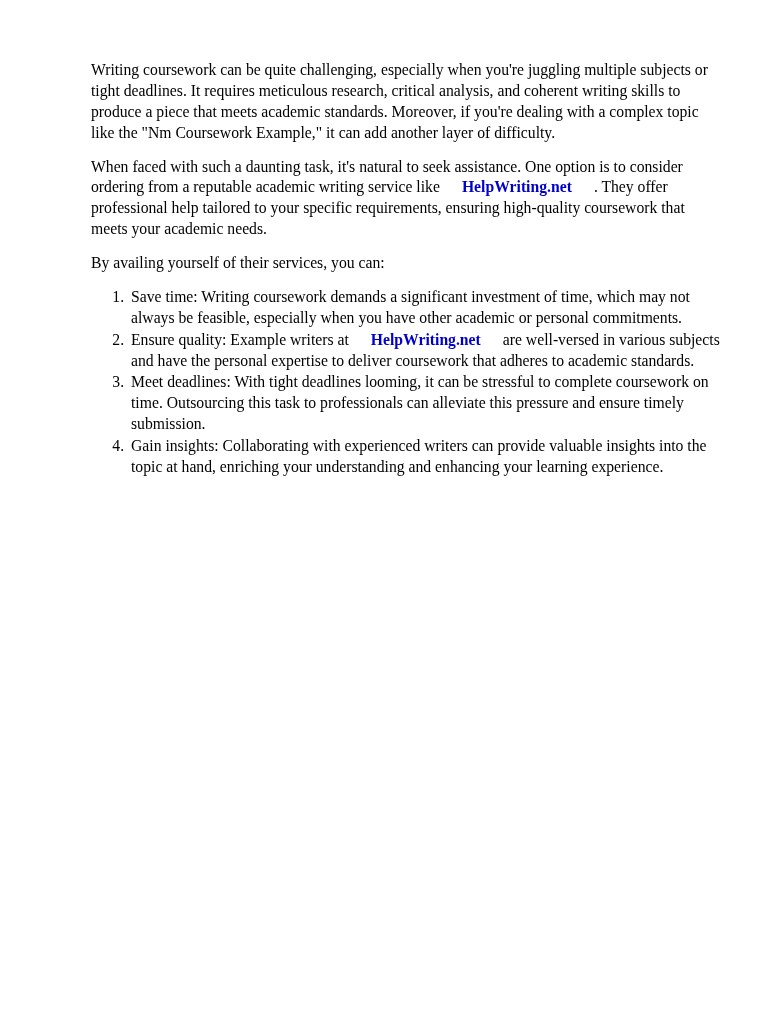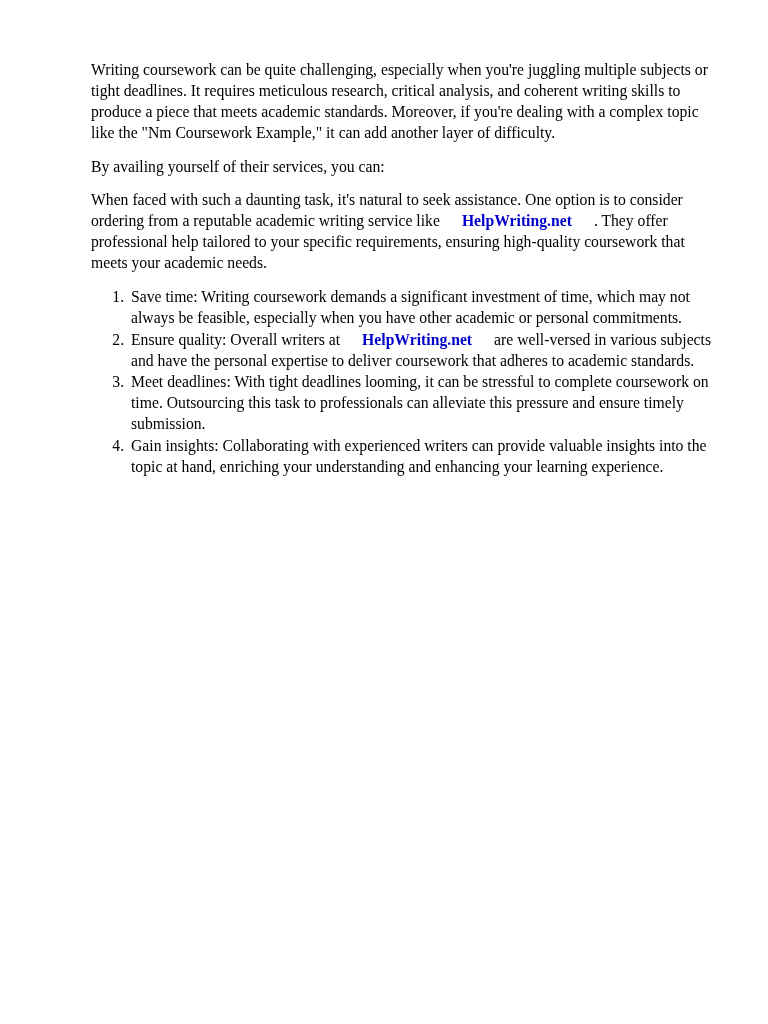--- a/index.html
+++ b/index.html
@@ -41,25 +41,25 @@
     white-space: nowrap;
   }
 </style>
 </head>
 <body>
 
 <div class="page">
 
   <p class="para"><span>Writing coursework can be quite challenging, especially when you're juggling multiple subjects or tight deadlines. It requires meticulous research, critical analysis, and coherent writing skills to produce a piece that meets academic standards. Moreover, if you're dealing with a complex topic like the "Nm Coursework Example," it can add another layer of difficulty.</span></p>
 
+  <p class="para"><span>When faced with such a daunting task, it's natural to seek assistance. One option is to consider ordering from a reputable academic writing service like</span><span class="doc-link">HelpWriting.net</span><span>. They offer professional help tailored to your specific requirements, ensuring high-quality coursework that meets your academic needs.</span></p>
+
   <p class="para"><span>By availing yourself of their services, you can:</span></p>
-
-  <p class="para"><span>When faced with such a daunting task, it's natural to seek assistance. One option is to consider ordering from a reputable academic writing service like</span><span class="doc-link">HelpWriting.net</span><span>. They offer professional help tailored to your specific requirements, ensuring high-quality coursework that meets your academic needs.</span></p>
 
   <ol class="doc-list">
     <li><span>Save time: Writing coursework demands a significant investment of time, which may not always be feasible, especially when you have other academic or personal commitments.</span></li>
-    <li><span>Ensure quality: Overall writers at</span><span class="doc-link">HelpWriting.net</span><span>are well-versed in various subjects and have the personal expertise to deliver coursework that adheres to academic standards.</span></li>
+    <li><span>Ensure quality: Example writers at</span><span class="doc-link">HelpWriting.net</span><span>are well-versed in various subjects and have the personal expertise to deliver coursework that adheres to academic standards.</span></li>
     <li><span>Meet deadlines: With tight deadlines looming, it can be stressful to complete coursework on time. Outsourcing this task to professionals can alleviate this pressure and ensure timely submission.</span></li>
     <li><span>Gain insights: Collaborating with experienced writers can provide valuable insights into the topic at hand, enriching your understanding and enhancing your learning experience.</span></li>
   </ol>
 
 
 </div>
 
 </body></html>

